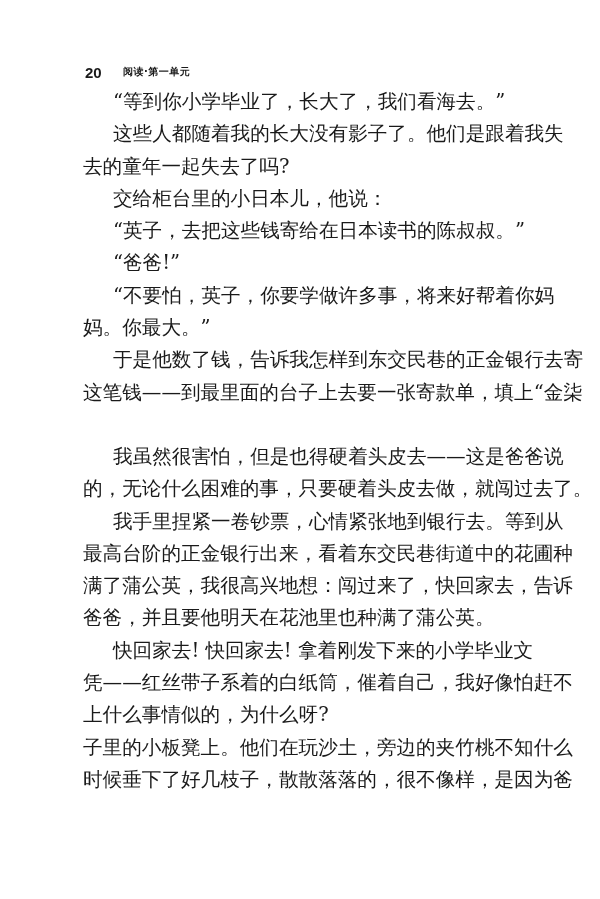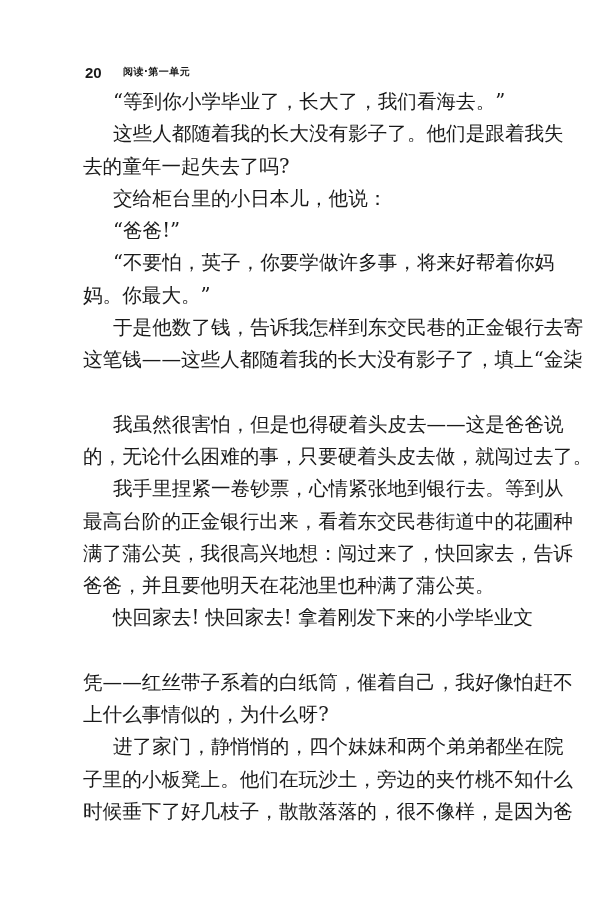--- a/index.html
+++ b/index.html
@@ -57,30 +57,30 @@
 <div class="header">
   <span class="page-number">20</span>
   <span class="running-head">阅读·第一单元</span>
 </div>
 
 <div class="content" id="content">
     <span class="line" style="padding-left: 30px; letter-spacing: 0px;">“等到你小学毕业了，长大了，我们看海去。”</span>
     <span class="line" style="padding-left: 30px; letter-spacing: 0px;">这些人都随着我的长大没有影子了。他们是跟着我失</span>
     <span class="line" style="letter-spacing: 0px;">去的童年一起失去了吗?</span>
     <span class="line" style="padding-left: 30px; letter-spacing: 0px;">交给柜台里的小日本儿，他说：</span>
+    <span class="line" style="padding-left: 30px; letter-spacing: 0px;">“英子，去把这些钱寄给在日本读书的陈叔叔。”</span>
     <span class="line" style="padding-left: 30px; letter-spacing: 0px;">“爸爸!”</span>
     <span class="line" style="padding-left: 30px; letter-spacing: 0px;">“不要怕，英子，你要学做许多事，将来好帮着你妈</span>
     <span class="line" style="letter-spacing: 0px;">妈。你最大。”</span>
     <span class="line" style="padding-left: 30px; letter-spacing: 0px;">于是他数了钱，告诉我怎样到东交民巷的正金银行去寄</span>
-    <span class="line" style="letter-spacing: 0px;">这笔钱——这些人都随着我的长大没有影子了，填上“金柒</span>
+    <span class="line" style="letter-spacing: 0px;">这笔钱——到最里面的台子上去要一张寄款单，填上“金柒</span>
     <span class="line" style="padding-left: 30px; letter-spacing: 0px; margin-top: 32px;">我虽然很害怕，但是也得硬着头皮去——这是爸爸说</span>
     <span class="line" style="letter-spacing: 0px;">的，无论什么困难的事，只要硬着头皮去做，就闯过去了。</span>
     <span class="line" style="padding-left: 30px; letter-spacing: 0px;">我手里捏紧一卷钞票，心情紧张地到银行去。等到从</span>
     <span class="line" style="letter-spacing: 0px;">最高台阶的正金银行出来，看着东交民巷街道中的花圃种</span>
     <span class="line" style="letter-spacing: 0px;">满了蒲公英，我很高兴地想：闯过来了，快回家去，告诉</span>
     <span class="line" style="letter-spacing: 0px;">爸爸，并且要他明天在花池里也种满了蒲公英。</span>
     <span class="line" style="padding-left: 30px; letter-spacing: 0px;">快回家去! 快回家去! 拿着刚发下来的小学毕业文</span>
-    <span class="line" style="letter-spacing: 0px; margin-top: 32px;">凭——红丝带子系着的白纸筒，催着自己，我好像怕赶不</span>
+    <span class="line" style="letter-spacing: 0px;">凭——红丝带子系着的白纸筒，催着自己，我好像怕赶不</span>
     <span class="line" style="letter-spacing: 0px;">上什么事情似的，为什么呀?</span>
-    <span class="line" style="padding-left: 30px; letter-spacing: 0px;">进了家门，静悄悄的，四个妹妹和两个弟弟都坐在院</span>
     <span class="line" style="letter-spacing: 0px;">子里的小板凳上。他们在玩沙土，旁边的夹竹桃不知什么</span>
     <span class="line" style="letter-spacing: 0px;">时候垂下了好几枝子，散散落落的，很不像样，是因为爸</span>
   </div>
 
 </body></html>

